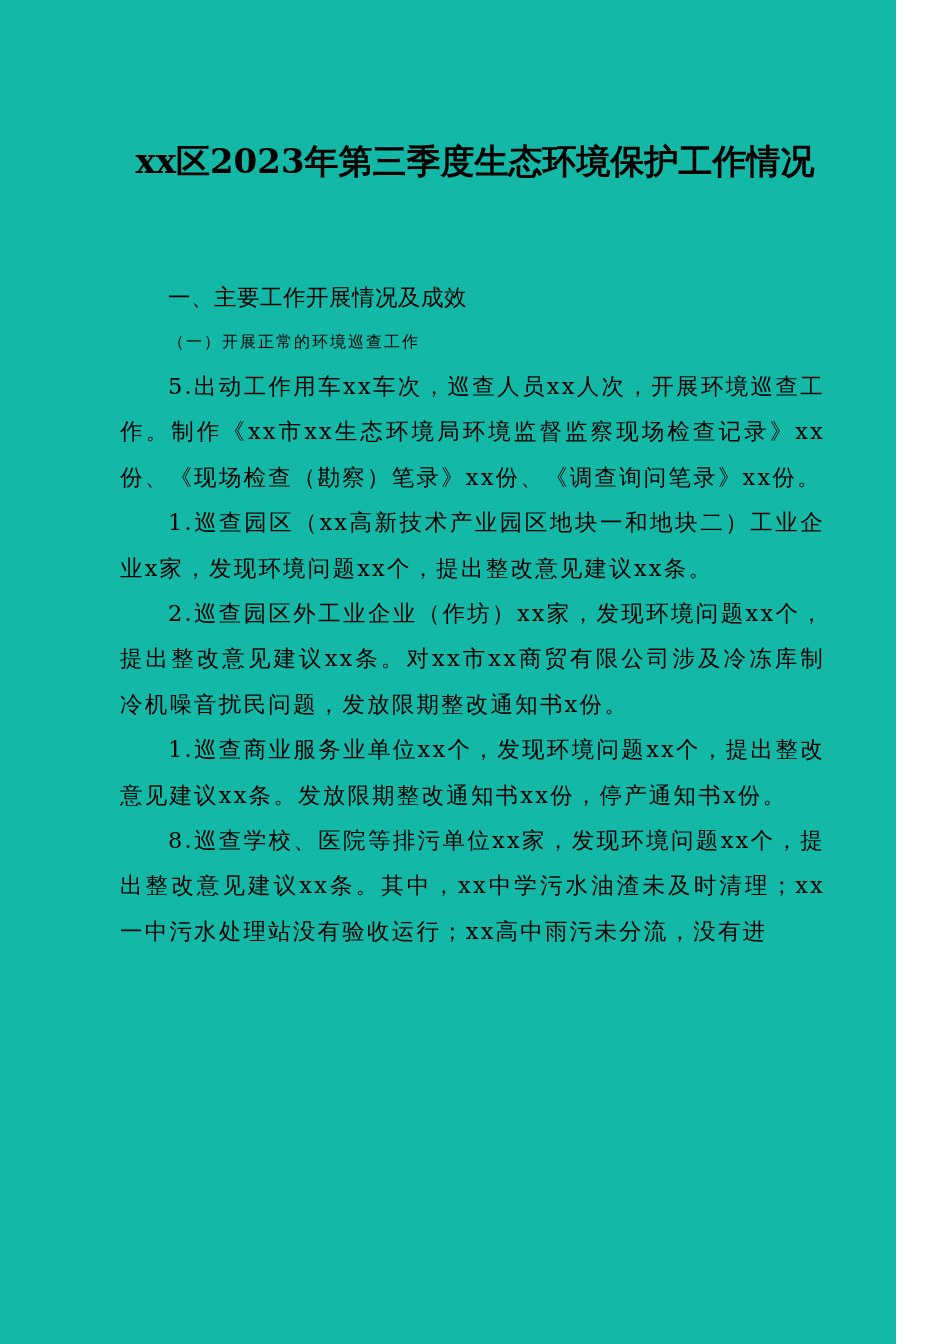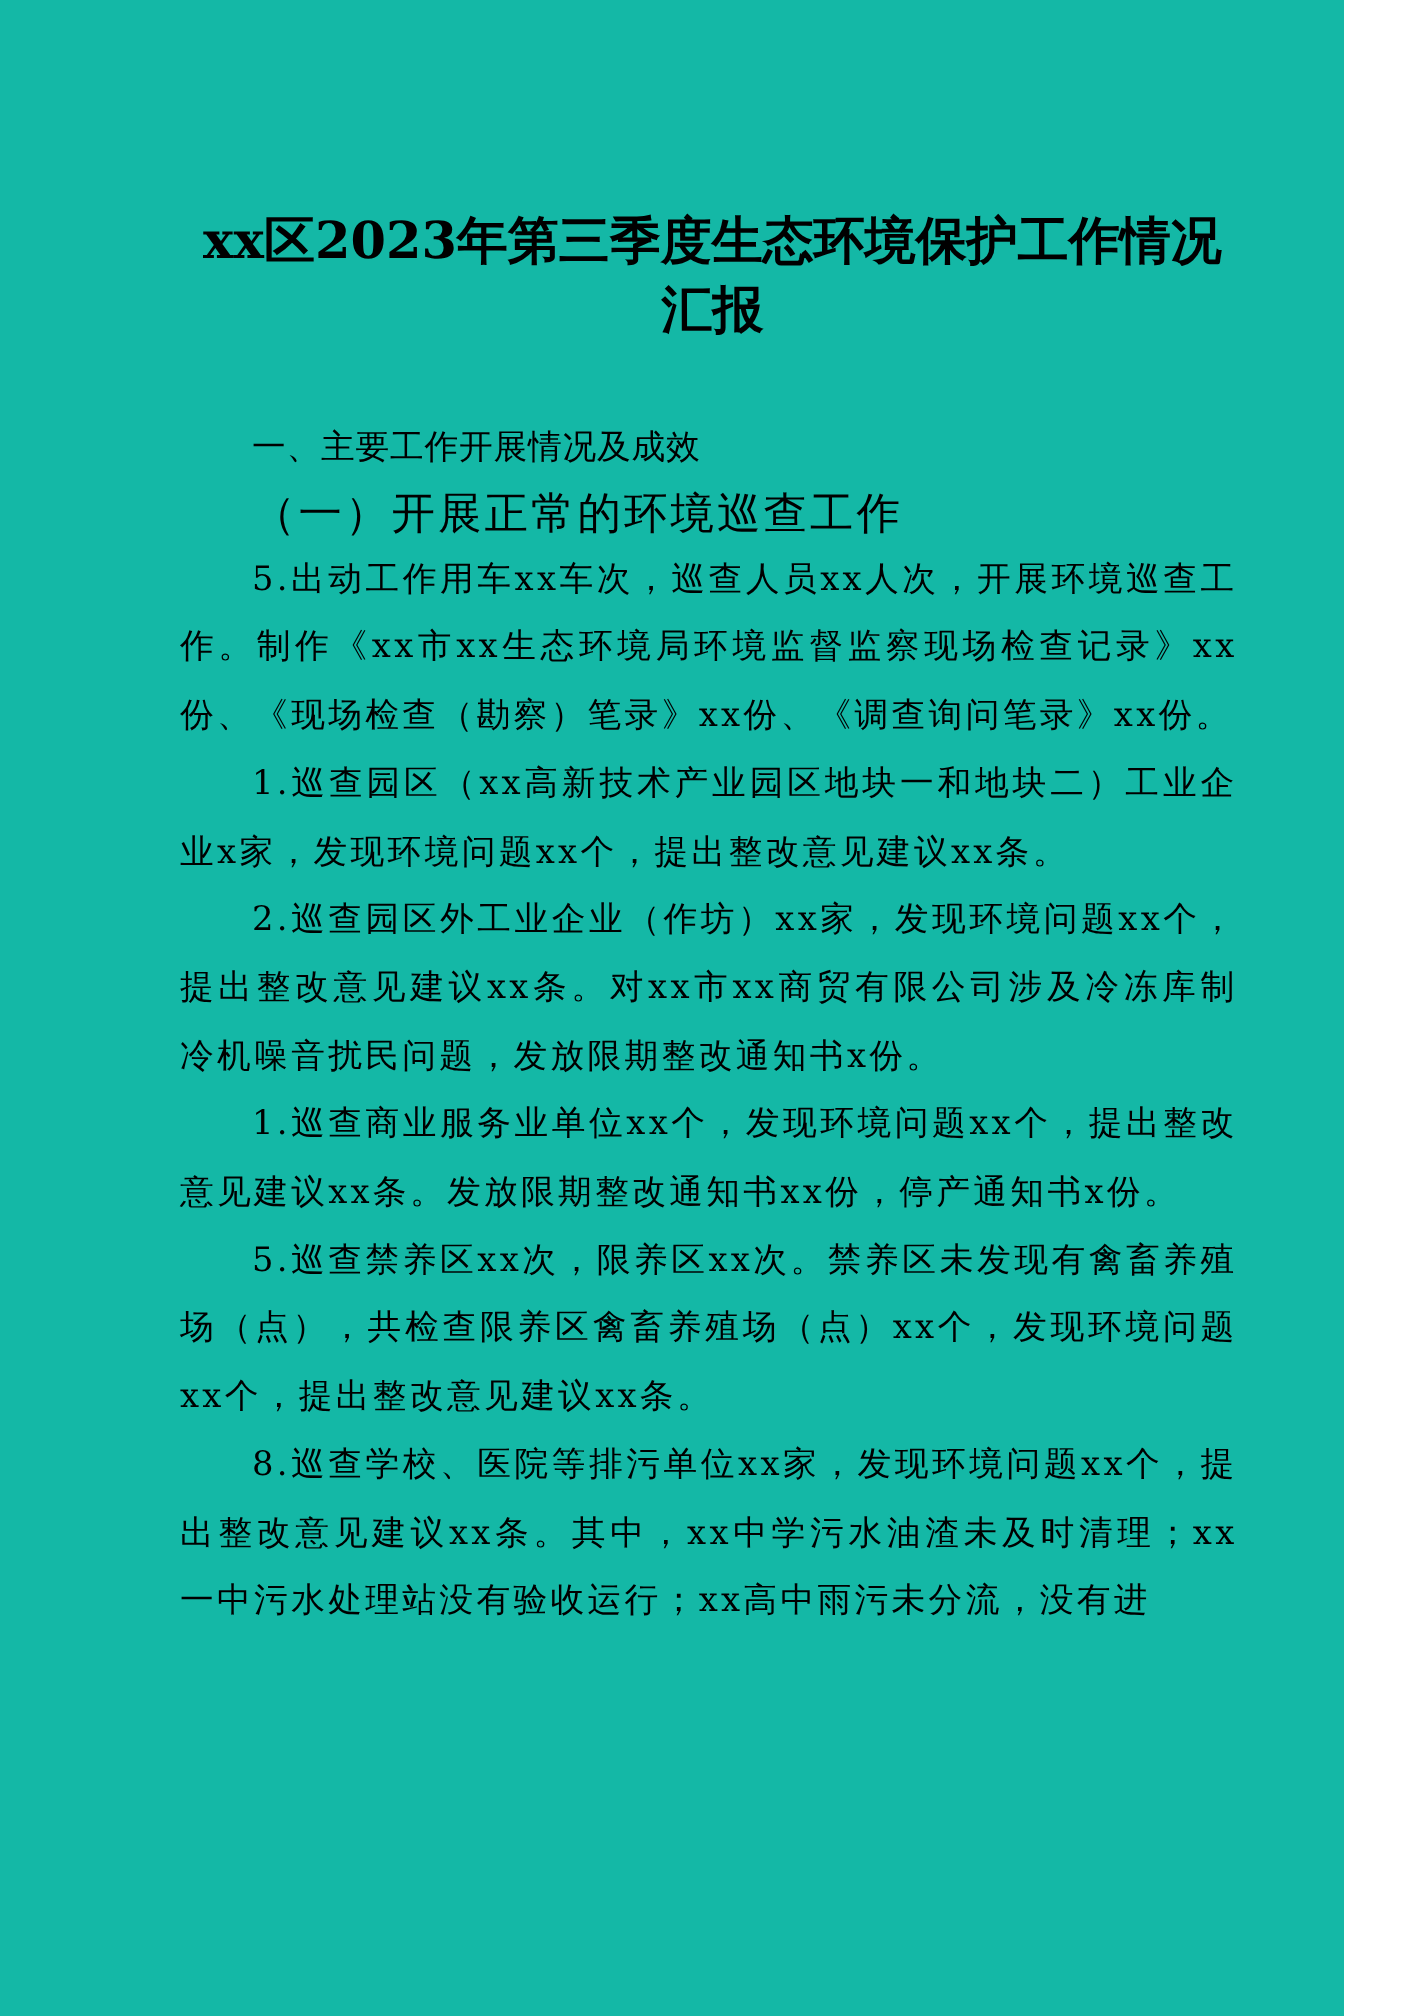--- a/index.html
+++ b/index.html
@@ -51,45 +51,43 @@
       font-family: Liberation Mono, monospace;
       font-size: 22.5px;
       line-height: 42px;
       font-weight: normal;
       letter-spacing: 0.5px;
     }
     .h2 {
       margin: 0;
       padding-left: 48px;
       font-family: "DejaVu Serif", "Liberation Serif", serif;
-      font-size: 29px;
+      font-size: 16px;
       line-height: 44px;
       letter-spacing: 2px;
       font-weight: normal;
     }
     .para {
       margin: 0;
       text-indent: 48px;
       letter-spacing: 2.2px;
       text-align: justify;
       text-align-last: left;
     }
   </style>
 </head>
 <body>
 
 <div class="page">
   <div class="title">
     <span>xx区2023年第三季度生态环境保护工作情况</span>
-    <span>汇报</span>
   </div>
 
   <div class="body">
     <h2 class="h1">一、主要工作开展情况及成效</h2>
     <h3 class="h2">（一）开展正常的环境巡查工作</h3>
     <p class="para">5.出动工作用车xx车次，巡查人员xx人次，开展环境巡查工作。制作《xx市xx生态环境局环境监督监察现场检查记录》xx份、《现场检查（勘察）笔录》xx份、《调查询问笔录》xx份。</p>
     <p class="para">1.巡查园区（xx高新技术产业园区地块一和地块二）工业企业x家，发现环境问题xx个，提出整改意见建议xx条。</p>
     <p class="para">2.巡查园区外工业企业（作坊）xx家，发现环境问题xx个，提出整改意见建议xx条。对xx市xx商贸有限公司涉及冷冻库制冷机噪音扰民问题，发放限期整改通知书x份。</p>
     <p class="para">1.巡查商业服务业单位xx个，发现环境问题xx个，提出整改意见建议xx条。发放限期整改通知书xx份，停产通知书x份。</p>
-    <p class="para">5.巡查禁养区xx次，限养区xx次。禁养区未发现有禽畜养殖场（点），共检查限养区禽畜养殖场（点）xx个，发现环境问题xx个，提出整改意见建议xx条。</p>
     <p class="para">8.巡查学校、医院等排污单位xx家，发现环境问题xx个，提出整改意见建议xx条。其中，xx中学污水油渣未及时清理；xx一中污水处理站没有验收运行；xx高中雨污未分流，没有进</p>
   </div>
 </div>
 
 </body></html>

